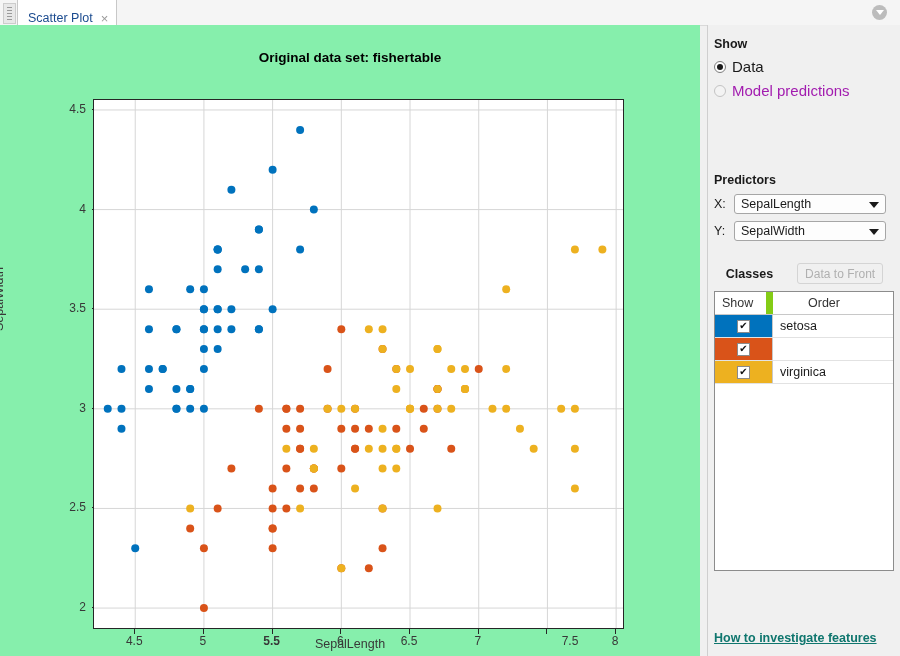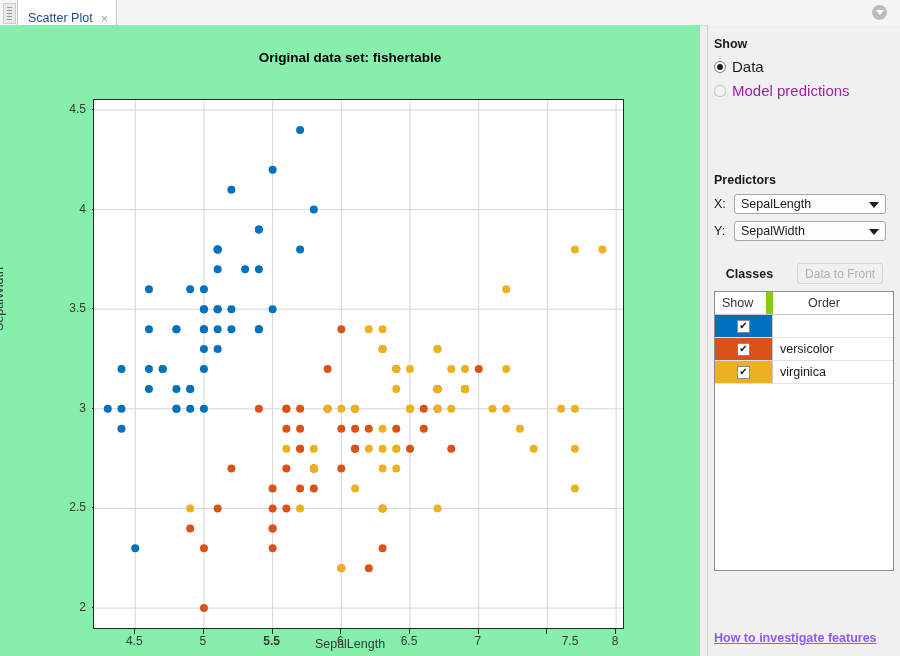--- a/index.html
+++ b/index.html
@@ -60,21 +60,21 @@
   #ctable{margin-top:7px;width:180px;height:280px;background:#ffffff;border:1px solid #8c8c8c;box-sizing:border-box;}
   #ctable .hdr{display:flex;height:22px;border-bottom:1px solid #c8c8c8;}
   #ctable .hdr div{font-size:12.5px;color:#333;display:flex;align-items:center;padding-left:7px;}
   #ctable .hdr .c1{width:58px;border-right:7px solid #84cc16;box-sizing:border-box;}
   #ctable .hdr .c2{flex:1;margin-left:28px;}
   .crow{display:flex;height:22px;border-bottom:1px solid #e2e2e2;}
   .crow .c1{width:58px;border-right:1px solid #c8c8c8;box-sizing:border-box;display:flex;align-items:center;justify-content:center;}
   .crow .c2{flex:1;display:flex;align-items:center;padding-left:7px;font-size:12.5px;color:#1a1a1a;}
   .cbox{width:13px;height:13px;background:#ffffff;border:1px solid #8a8a8a;box-sizing:border-box;
         display:flex;align-items:center;justify-content:center;font-size:10px;color:#111;line-height:1;}
-  #helplink{position:absolute;left:6px;bottom:11px;font-size:12.5px;color:#8b5cf6;text-decoration:underline;cursor:pointer;font-weight:bold;}
+  #helplink{position:absolute;left:6px;bottom:11px;font-size:12.5px;color:#0f766e;text-decoration:underline;cursor:pointer;font-weight:bold;}
   #sidepad{position:absolute;left:6px;top:12px;right:6px;}
 </style>
 </head>
 <body>
 
 <div id="tabbar">
   <div id="grip">
       <i></i>
       <i></i>
       <i></i>
@@ -338,26 +338,26 @@
     <div id="ctable">
       <div class="hdr">
         <div class="c1">Show</div>
         <div class="c2">Order</div>
       </div>
       <div id="crows">
           <div class="crow">
             <div class="c1" style="background: rgb(0, 114, 189);">
               <span class="cbox">✔</span>
             </div>
+            <div class="c2">setosa</div>
           </div>
           <div class="crow">
             <div class="c1" style="background: rgb(217, 83, 25);">
               <span class="cbox">✔</span>
             </div>
-            <div class="c2">versicolor</div>
           </div>
           <div class="crow">
             <div class="c1" style="background: rgb(237, 177, 32);">
               <span class="cbox">✔</span>
             </div>
             <div class="c2">virginica</div>
           </div>
         </div>
     </div>
   </div>

